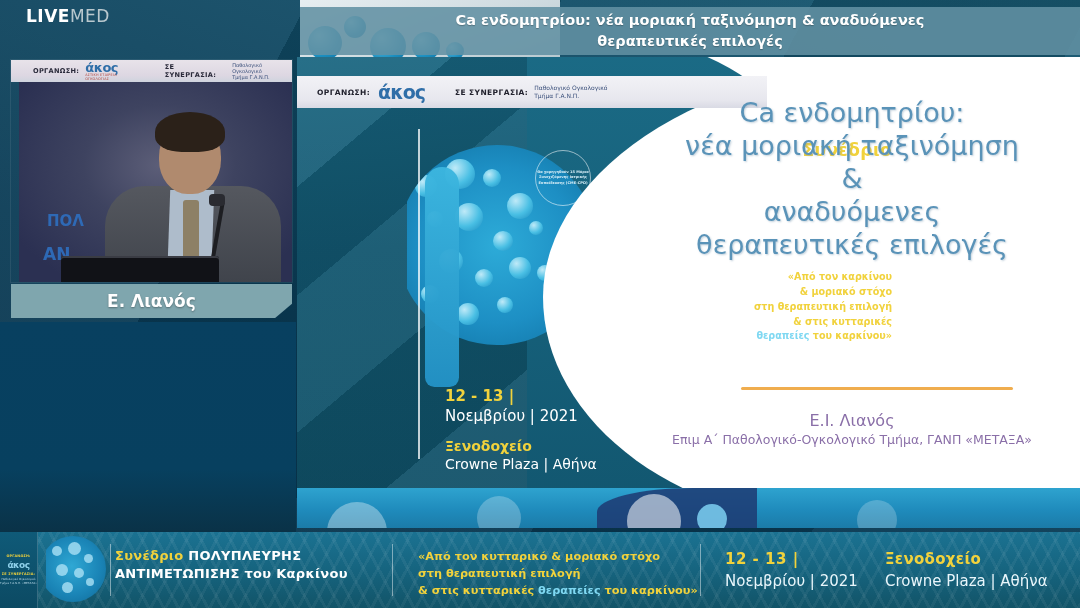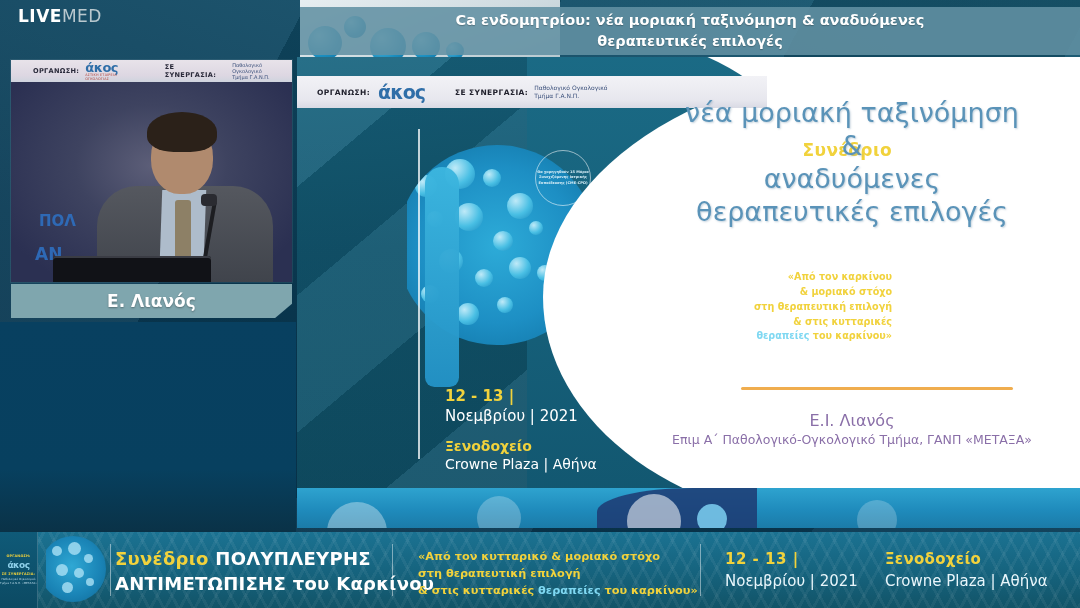--- a/index.html
+++ b/index.html
@@ -14,21 +14,21 @@
   
   .backdrop {
     position: absolute; inset: 0;
     background:
       linear-gradient(118deg, rgba(255,255,255,.05) 0 22%, rgba(0,0,0,.10) 22% 40%, rgba(255,255,255,.04) 40% 58%, rgba(0,0,0,.12) 58% 78%, rgba(255,255,255,.03) 78% 100%),
       linear-gradient(200deg, #195a73 0%, #104a64 28%, #0a3b55 60%, #07324a 100%);
   }
 
   
   .topbar {
-    position: absolute; left: 4px; top: 0; width: 909px; height: 46px;
+    position: absolute; left: 12px; top: 0; width: 909px; height: 46px;
     overflow: hidden;
   }
   .logo {
     position: absolute; left: 14px; top: 8px;
     font-size: 17px; letter-spacing: .5px; line-height: 1;
     font-family: "DejaVu Sans", "Liberation Sans", sans-serif;
   }
   .logo b { color: #ffffff; font-weight: 700; }
   .logo span { color: #b9c8ce; font-weight: 400; }
 
@@ -65,21 +65,21 @@
     position: absolute; left: 0; top: 0; width: 100%; height: 22px;
     background: linear-gradient(180deg, #e8e3ea 0%, #ddd7e2 70%, #cfd4de 100%);
     display: flex; align-items: center; overflow: hidden;
   }
   .cam-strip .lbl { font-size: 6.6px; font-weight: bold; color: #2a2a3a; letter-spacing: .3px; }
   .akos-mark { font-size: 13px; font-weight: bold; color: #2f6ea8; letter-spacing: -.5px; font-family: "DejaVu Sans", sans-serif; }
   .akos-sub { font-size: 3.4px; color: #b0443a; letter-spacing: .2px; }
   .cam-strip .partner { font-size: 5px; color: #3a4f7a; line-height: 1.25; }
 
   .cam-video {
-    position: absolute; left: 0; top: 22px; width: 281px; height: 245px;
+    position: absolute; left: 8px; top: 22px; width: 281px; height: 245px;
     background:
       radial-gradient(ellipse 60% 55% at 50% 34%, #5c5e78 0%, #3e4360 45%, #2b3052 100%);
     overflow: hidden;
   }
   .vid-banner-txt { position: absolute; color: #2e6fc0; font-weight: bold; font-family: "DejaVu Sans", sans-serif; opacity: .9; }
 
   
   .p-head { position: absolute; left: 140px; top: 38px; width: 62px; height: 74px; border-radius: 50% 50% 46% 46%; background: #b08a6e; }
   .p-hair { position: absolute; left: 136px; top: 30px; width: 70px; height: 40px; border-radius: 50% 50% 38% 38%; background: #2b2119; }
   .p-body { position: absolute; left: 86px; top: 104px; width: 176px; height: 100px; background: linear-gradient(180deg,#55585f,#3f434b); border-radius: 40px 40px 0 0; }
@@ -228,21 +228,21 @@
   .banner-ball {
     position: absolute; left: 40px; top: 4px; width: 66px; height: 66px;
     border-radius: 50%;
     background: radial-gradient(circle at 48% 46%, #2fa8d4 0%, #1a84b6 58%, #0f6793 100%);
     overflow: hidden; clip-path: inset(0 0 0 6px);
   }
   .banner-ball .d { position: absolute; border-radius: 50%; background: rgba(170,225,245,.8); }
   .banner-divider { position: absolute; width: 1px; background: rgba(255,255,255,.45); top: 12px; height: 52px; }
 
   .bn-title { position: absolute; left: 115px; top: 15px; line-height: 1.38; }
-  .bn-title .l { font-size: 18px; font-weight: bold; letter-spacing: .3px; font-family: "DejaVu Sans", sans-serif; }
+  .bn-title .l { font-size: 13px; font-weight: bold; letter-spacing: .3px; font-family: "DejaVu Sans", sans-serif; }
   .bn-title .y { color: #f1d23c; }
   .bn-title .w { color: #ffffff; }
 
   .bn-quote { position: absolute; left: 418px; top: 17px; line-height: 1.5; font-size: 11.3px; font-weight: bold; color: #f1d23c; }
   .bn-quote .hl { color: #7fd8f2; }
 
   .bn-dates { position: absolute; left: 725px; top: 17px; line-height: 1.45; }
   .bn-dates .y { color: #f1d23c; font-size: 15px; font-weight: bold; letter-spacing: .5px; }
   .bn-dates .w { color: #e9f6fb; font-size: 15px; }
 
@@ -373,20 +373,21 @@
       <div class="lbl" style="margin-left:20px;">ΟΡΓΑΝΩΣΗ:</div>
       <div class="akos" style="margin-left:8px;">άκος</div>
       <div class="lbl" style="margin-left:30px;">ΣΕ ΣΥΝΕΡΓΑΣΙΑ:</div>
       <div class="partner" style="margin-left:6px;">
         <div>Παθολογικό Ογκολογικό</div>
         <div>Τμήμα Γ.Α.Ν.Π.</div>
       </div>
     </div>
 
     <div class="slide-title">
+      <div>Ca ενδομητρίου:</div>
       <div>νέα μοριακή ταξινόμηση</div>
       <div>&amp;</div>
       <div>αναδυόμενες</div>
       <div>θεραπευτικές επιλογές</div>
     </div>
     <div class="slide-rule"></div>
     <div class="slide-author">Ε.Ι. Λιανός</div>
     <div class="slide-affil">Επιμ Α΄ Παθολογικό-Ογκολογικό Τμήμα, ΓΑΝΠ «ΜΕΤΑΞΑ»</div>
 
     <div class="slide-bottom-deco">

